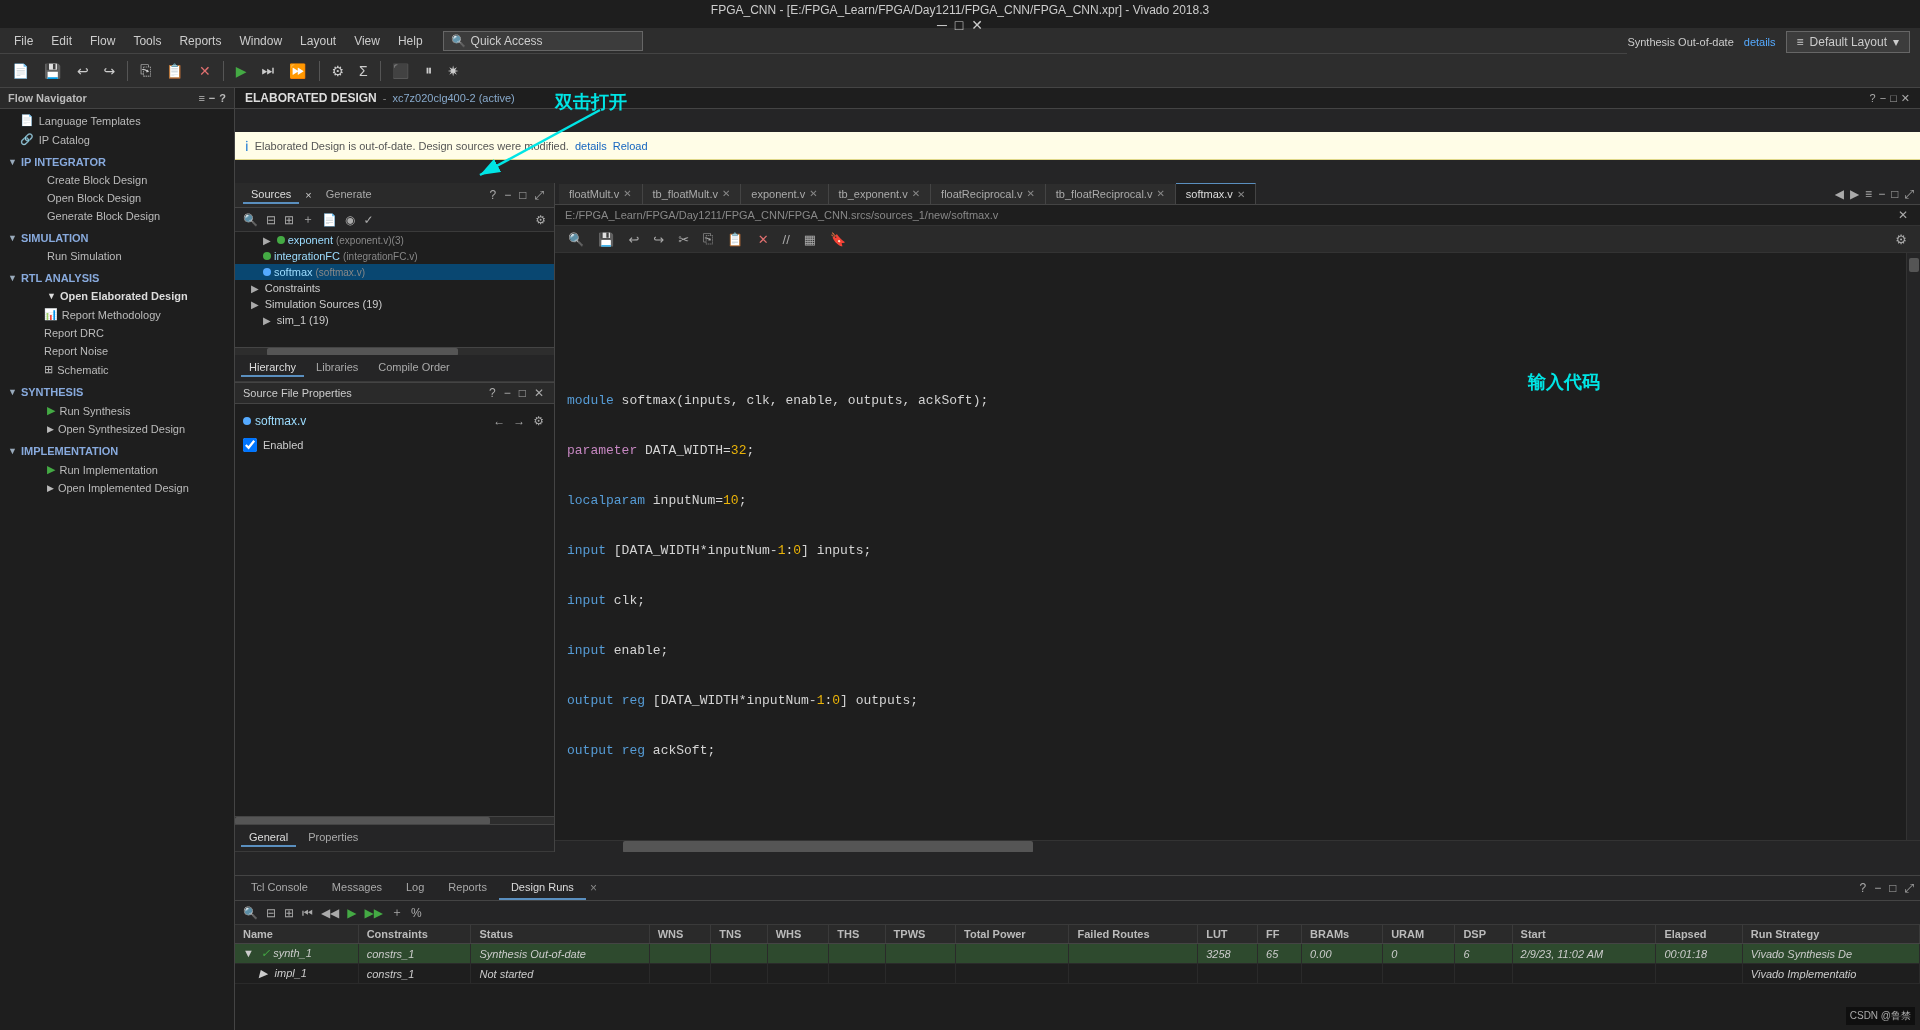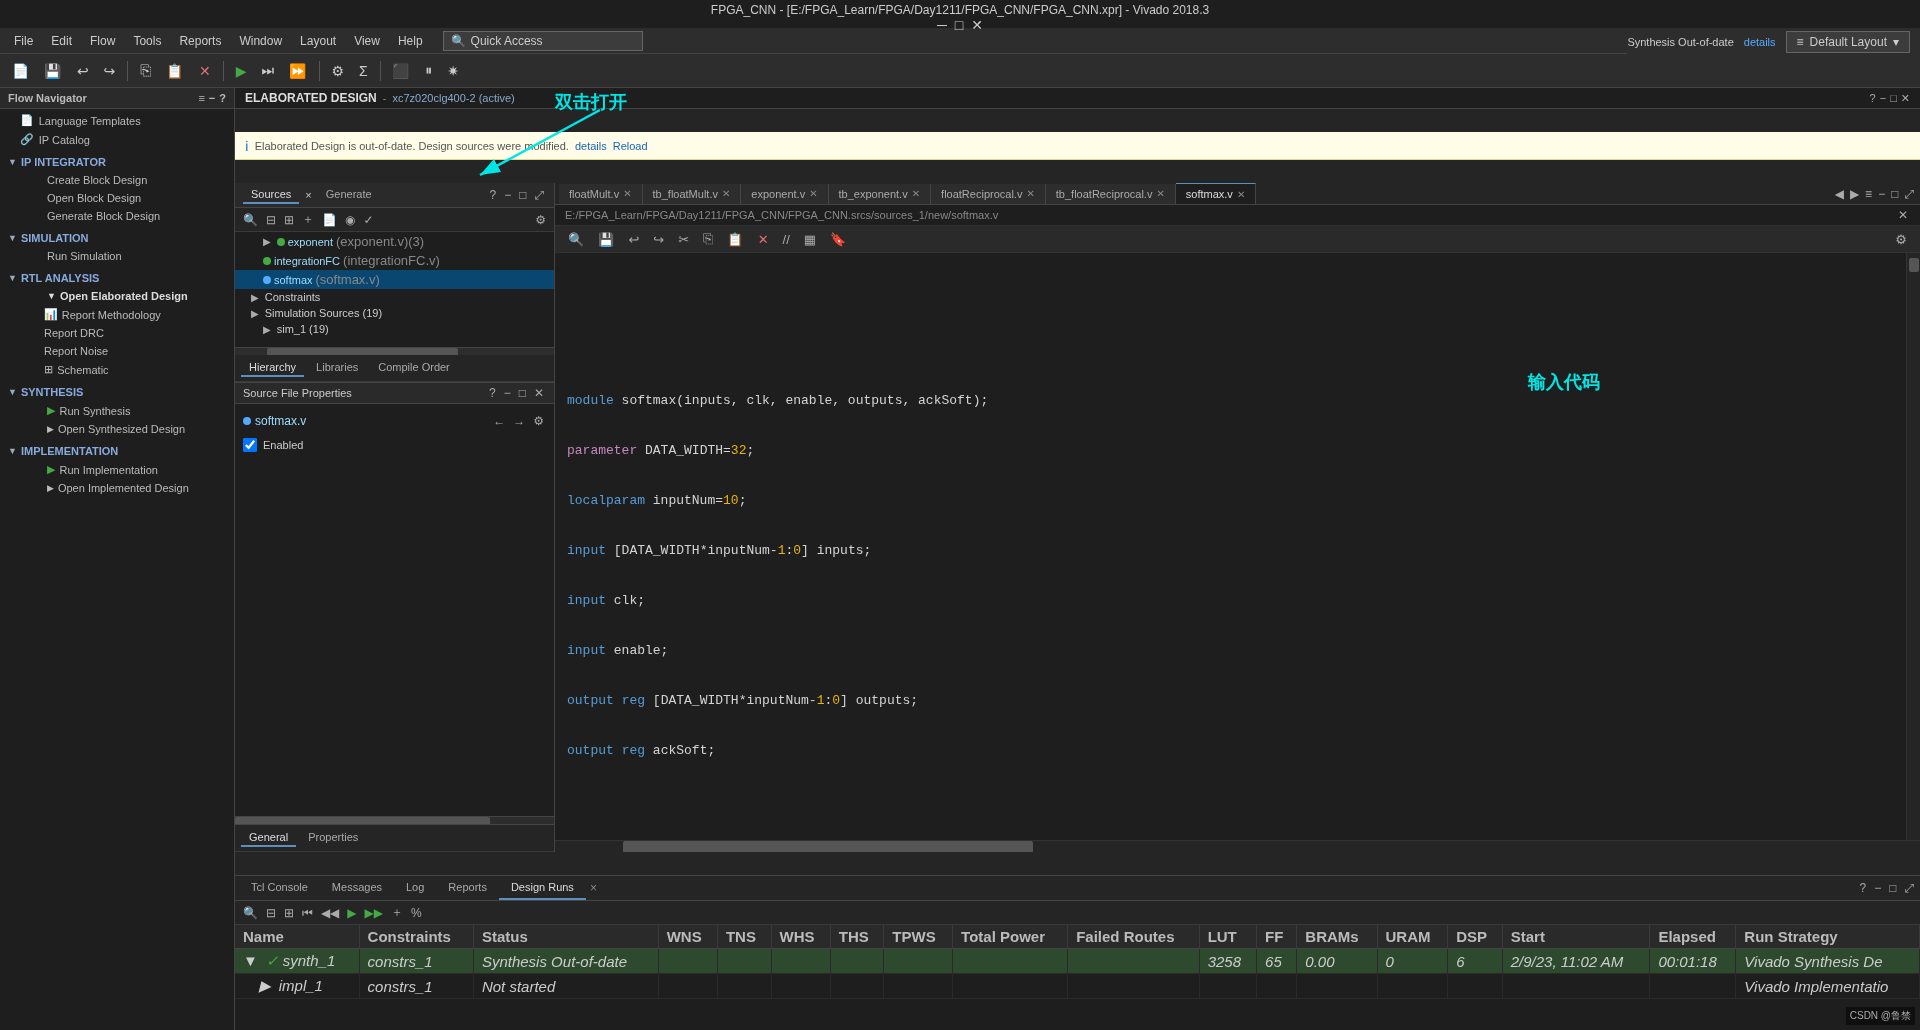--- a/index.html
+++ b/index.html
@@ -59,21 +59,21 @@
     .tab-btn.active { color: #ddd; border-bottom: 2px solid #5a8fbf; }
     .panel-icons { margin-left: auto; display: flex; gap: 4px; }
     .panel-icon-btn { background: transparent; border: none; color: #aaa; cursor: pointer; font-size: 12px; padding: 0 2px; }
     #sources-toolbar { padding: 3px 6px; display: flex; align-items: center; gap: 4px; background: #252526; border-bottom: 1px solid #3a3a3a; }
     #sources-content { flex: 1; overflow-y: auto; overflow-x: hidden; background: #1e1e1e; font-size: 11px; }
     .tree-item { padding: 2px 8px; cursor: pointer; white-space: nowrap; overflow: hidden; text-overflow: ellipsis; display: flex; align-items: center; gap: 3px; }
     .tree-item.selected { background: #094771; }
     .dot-green { width: 8px; height: 8px; border-radius: 50%; background: #4a4; display: inline-block; flex-shrink: 0; }
     .dot-blue { width: 8px; height: 8px; border-radius: 50%; background: #5af; display: inline-block; flex-shrink: 0; }
     .file-name { color: #9cdcfe; }
-    .file-paren { color: #888; font-size: 13px; }
+    .file-paren { color: #888; font-size: 10px; }
     #sources-scrollbar { height: 8px; background: #2d2d2d; border-top: 1px solid #444; }
     .scroll-track { width: 100%; height: 8px; background: #2d2d2d; }
     .scroll-thumb { height: 8px; background: #555; border-radius: 2px; width: 60%; margin-left: 10%; }
     #sources-tabs-row { display: flex; padding: 4px 6px; gap: 4px; background: #252526; border-bottom: 1px solid #3a3a3a; }
 
     
     #sfp-panel { flex: 1; display: flex; flex-direction: column; overflow: hidden; }
     #sfp-header { background: #2a2a2a; padding: 3px 8px; font-size: 11px; display: flex; align-items: center; justify-content: space-between; border-bottom: 1px solid #444; }
     #sfp-content { flex: 1; overflow-y: auto; padding: 6px 8px; background: #1e1e1e; font-size: 11px; }
     .sfp-filename { display: flex; align-items: center; gap: 4px; padding: 4px 0; font-size: 12px; color: #9cdcfe; }
@@ -112,21 +112,21 @@
     .h-scroll-thumb { height: 12px; background: #555; border-radius: 2px; width: 30%; margin-left: 5%; }
 
     
     #bottom-panel { height: 155px; background: #1e1e1e; border-top: 1px solid #444; display: flex; flex-direction: column; }
     #bottom-tabs { background: #252526; display: flex; align-items: center; gap: 0; padding: 0 4px; border-bottom: 1px solid #444; }
     .btm-tab { padding: 5px 12px; font-size: 11px; cursor: pointer; color: #aaa; border-bottom: 2px solid transparent; }
     .btm-tab.active { color: #ddd; border-bottom: 2px solid #5a8fbf; }
     .btm-tab-close { margin-left: 4px; color: #888; }
     #bottom-toolbar { padding: 3px 6px; display: flex; align-items: center; gap: 4px; background: #252526; border-bottom: 1px solid #3a3a3a; }
     #design-runs-content { flex: 1; overflow: auto; }
-    #dr-table { width: 100%; border-collapse: collapse; font-size: 15px; }
+    #dr-table { width: 100%; border-collapse: collapse; font-size: 11px; }
     #dr-table th { background: #2a2a2a; padding: 3px 8px; text-align: left; border-right: 1px solid #3a3a3a; border-bottom: 1px solid #444; color: #bbb; white-space: nowrap; }
     #dr-table td { padding: 3px 8px; border-right: 1px solid #2a2a2a; border-bottom: 1px solid #2a2a2a; color: #ccc; white-space: nowrap; font-style: italic; }
     .status-ood { color: #f0a030; }
     .status-ns { color: #888; }
     .check-icon { color: #4a4; }
 
     
     #annotation-dblclick { position: absolute; top: 90px; left: 555px; color: #00e5e5; font-size: 18px; font-weight: bold; pointer-events: none; }
     #annotation-type-code { position: absolute; top: 370px; right: 320px; color: #00e5e5; font-size: 18px; font-weight: bold; pointer-events: none; }
     #arrow-canvas { position: absolute; top: 0; left: 0; pointer-events: none; }

